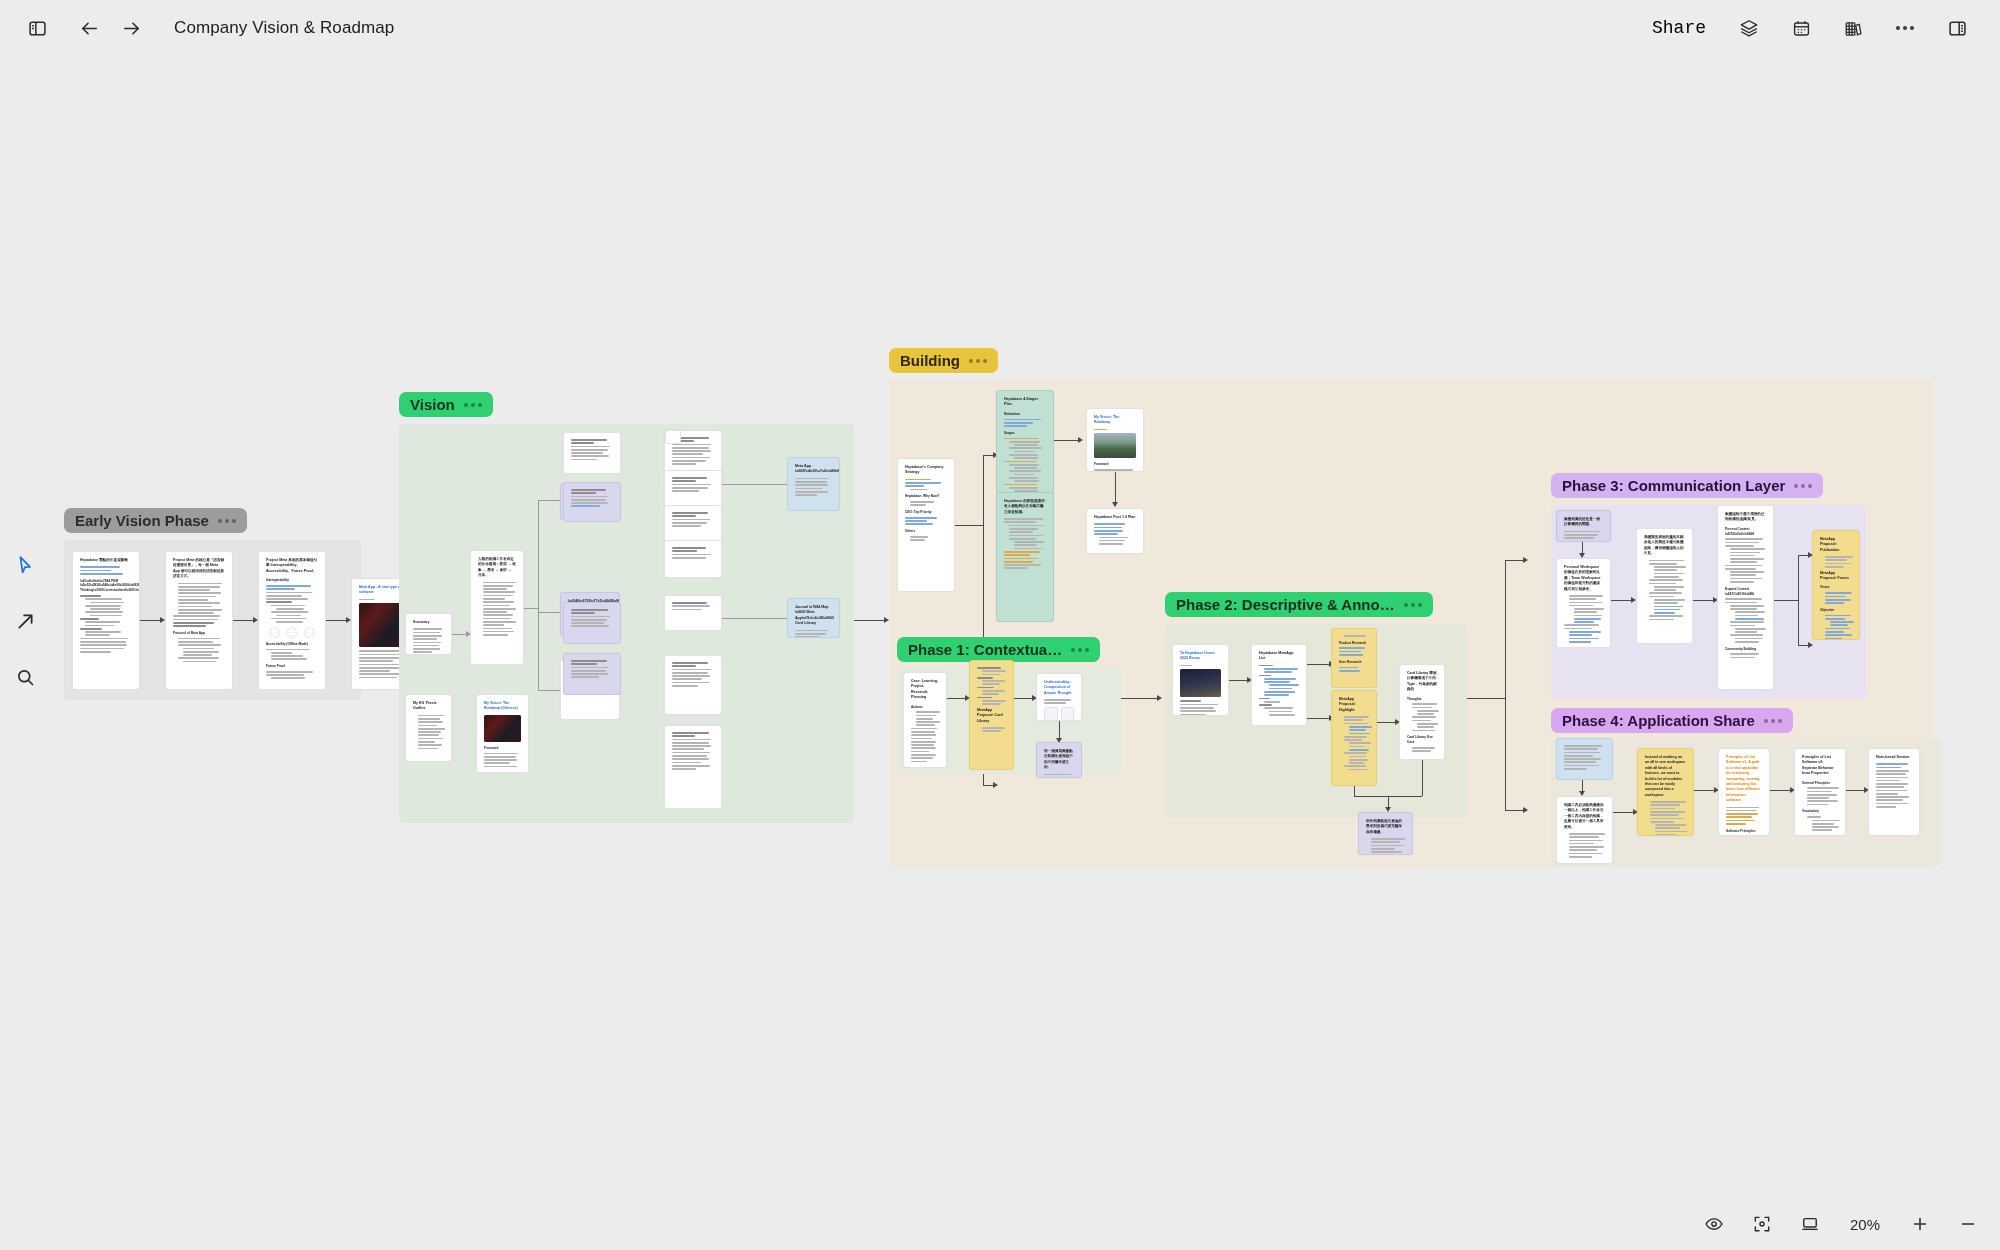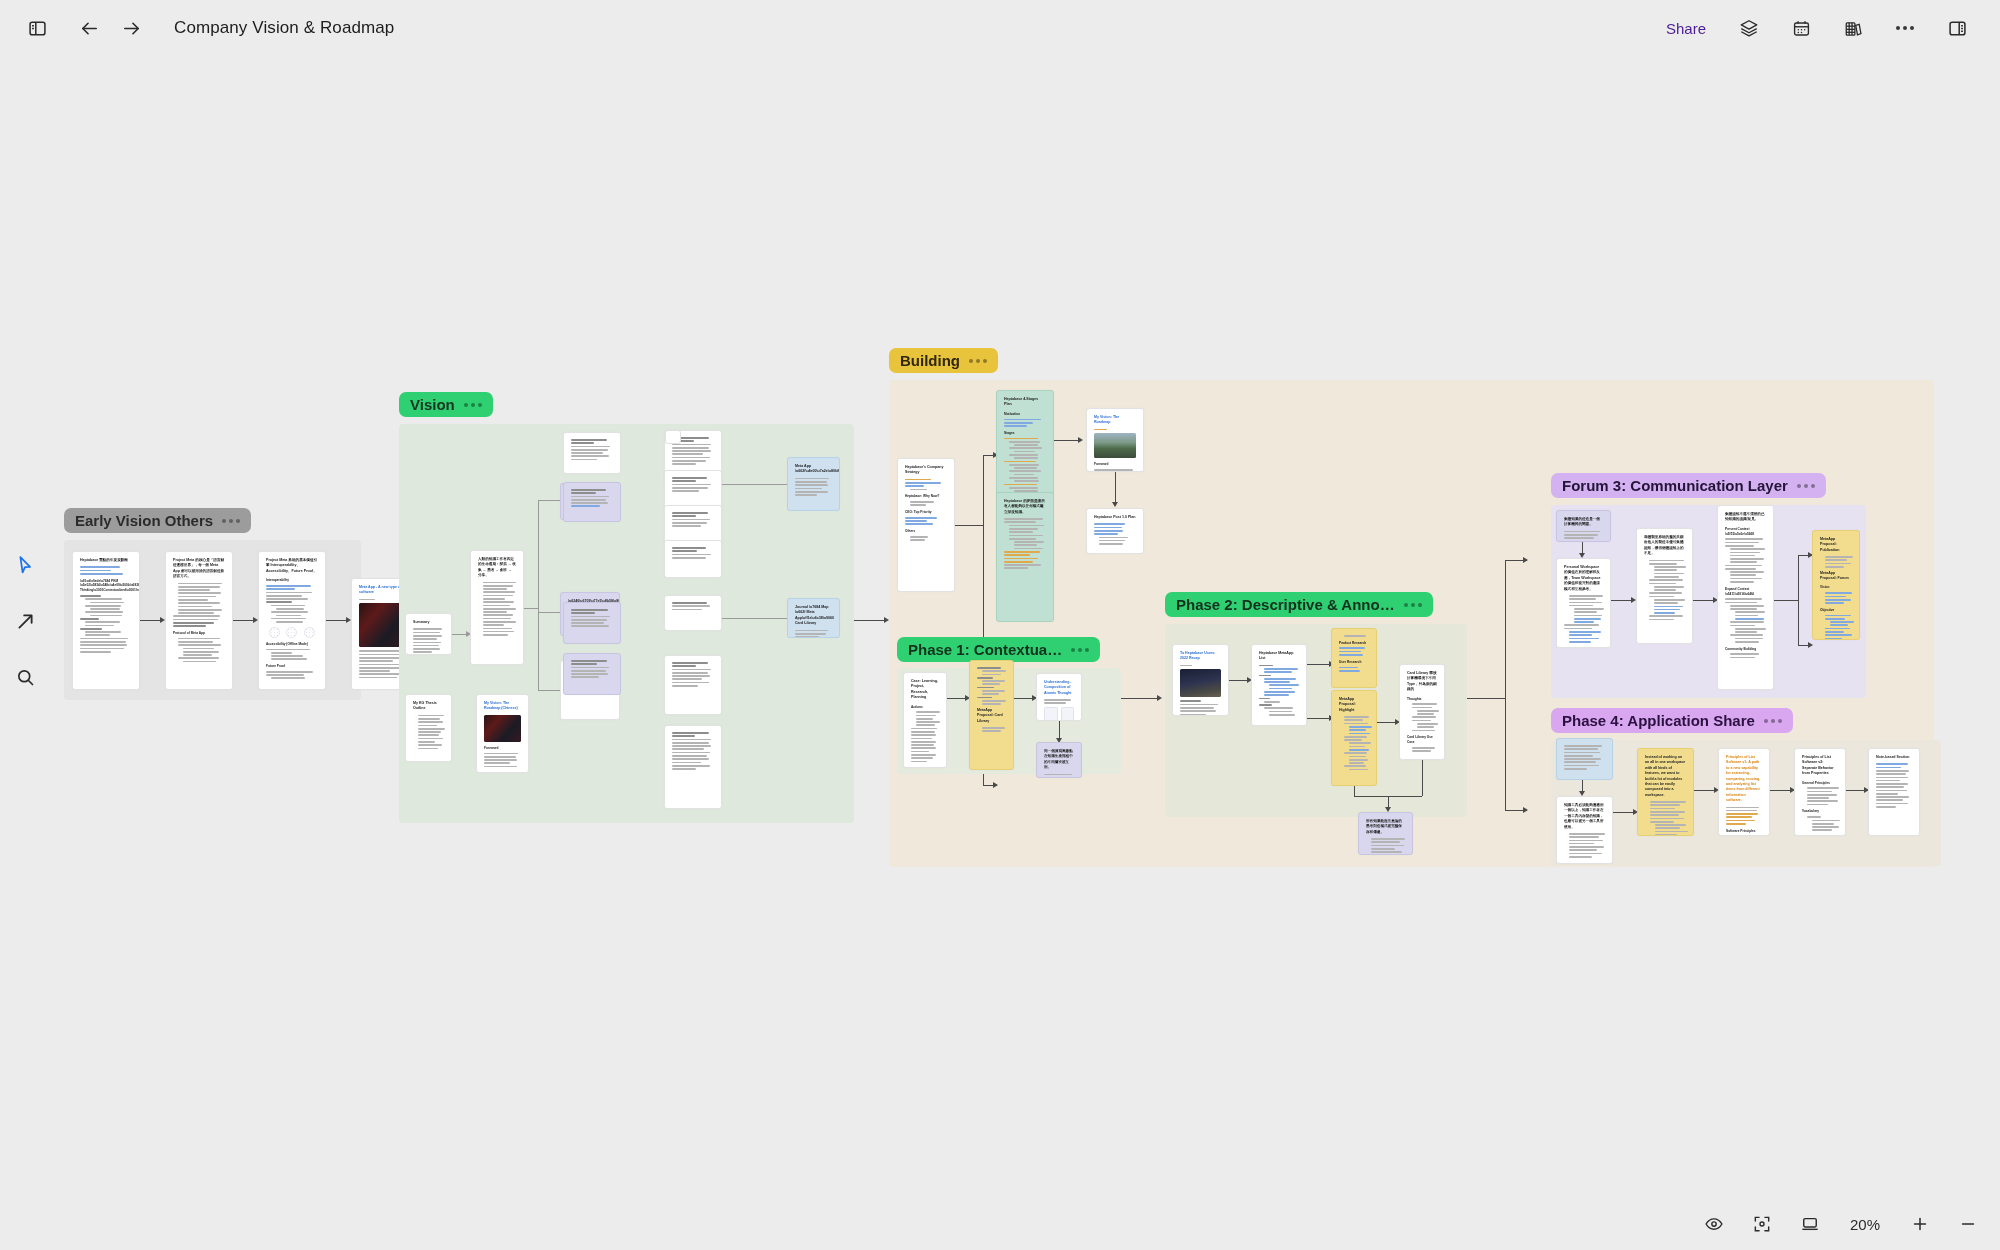--- a/index.html
+++ b/index.html
@@ -14,21 +14,21 @@
 
   
   .topbar {
     position:absolute; top:0; left:0; width:2000px; height:56px;
     display:flex; align-items:center; padding:0 22px; z-index:40;
   }
   .tb-icon { width:30px; height:30px; display:flex; align-items:center; justify-content:center; color:#2b2b2b; cursor:pointer; border-radius:5px; }
   .nav-group { display:flex; gap:12px; margin-left:22px; }
   .doc-title { margin-left:28px; font-size:17px; font-weight:400; color:#1d1d1d; letter-spacing:.1px; }
   .tb-right { margin-left:auto; display:flex; align-items:center; gap:22px; padding-right:6px; }
-  .share-btn { font-size:15px; color:#4c1d95; cursor:pointer; padding:4px 6px; border-radius:5px; }
+  .share-btn { font-size:18px; color:#000000; cursor:pointer; padding:4px 6px; border-radius:5px;font-family:Liberation Mono, monospace; }
   .dots-btn { display:flex; gap:3px; align-items:center; cursor:pointer; padding:6px; border-radius:5px; }
   .dots-btn i { width:4px; height:4px; border-radius:50%; background:#3a3a3a; display:block; }
 
   
   .toolrail { position:absolute; left:8px; top:548; z-index:40; display:flex; flex-direction:column; gap:22px; align-items:center; }
   .tool { width:34px; height:34px; display:flex; align-items:center; justify-content:center; border-radius:6px; cursor:pointer; color:#2b2b2b; }
   .tool.active { color:#1a73e8; }
 
   
   .zoombar { position:absolute; right:18px; bottom:12px; z-index:40; display:flex; align-items:center; gap:20px; }
@@ -95,21 +95,21 @@
     border-left:3.5px solid transparent; border-right:3.5px solid transparent;
     border-top:5px solid #4a4a4a; border-bottom:none;
   }
 </style>
 </head>
 <body>
 
 <div class="canvas">
 
   <div class="sec-label" style="left:64px; top:508px; background:#9c9c9c; color:#2b2b2b;">
-    <span>Early Vision Others</span>
+    <span>Early Vision Phase</span>
     <span class="lbl-dots">
         <i></i>
         <i></i>
         <i></i>
       </span>
   </div>
   <div class="section" style="left:64px; top:540px; width:297px; height:160px; background:#e4e4e4;">
   </div>
 
   <div class="card" style="left:72px; top:551px; width:68px; height:139px;">
@@ -868,21 +868,21 @@
   </div>
 
   <div class="conn h" style="left:1467px; top:698px; width:38px;"></div>
   <div class="conn v" style="left:1505px; top:560px; height:250px;"></div>
   <div class="conn h" style="left:1505px; top:560px; width:22px;"></div>
   <div class="arrow" style="left:1523px; top:556.5px;"></div>
   <div class="conn h" style="left:1505px; top:810px; width:22px;"></div>
   <div class="arrow" style="left:1523px; top:806.5px;"></div>
 
   <div class="sec-label" style="left:1551px; top:473px; background:#d4b2f2; color:#241438;">
-    <span>Forum 3: Communication Layer</span>
+    <span>Phase 3: Communication Layer</span>
     <span class="lbl-dots">
         <i></i>
         <i></i>
         <i></i>
       </span>
   </div>
   <div class="section" style="left:1551px; top:505px; width:315px; height:193px; background:#e7e2f2;">
   </div>
 
   <div class="card lav" style="left:1556px; top:510px; width:55px; height:32px;">

